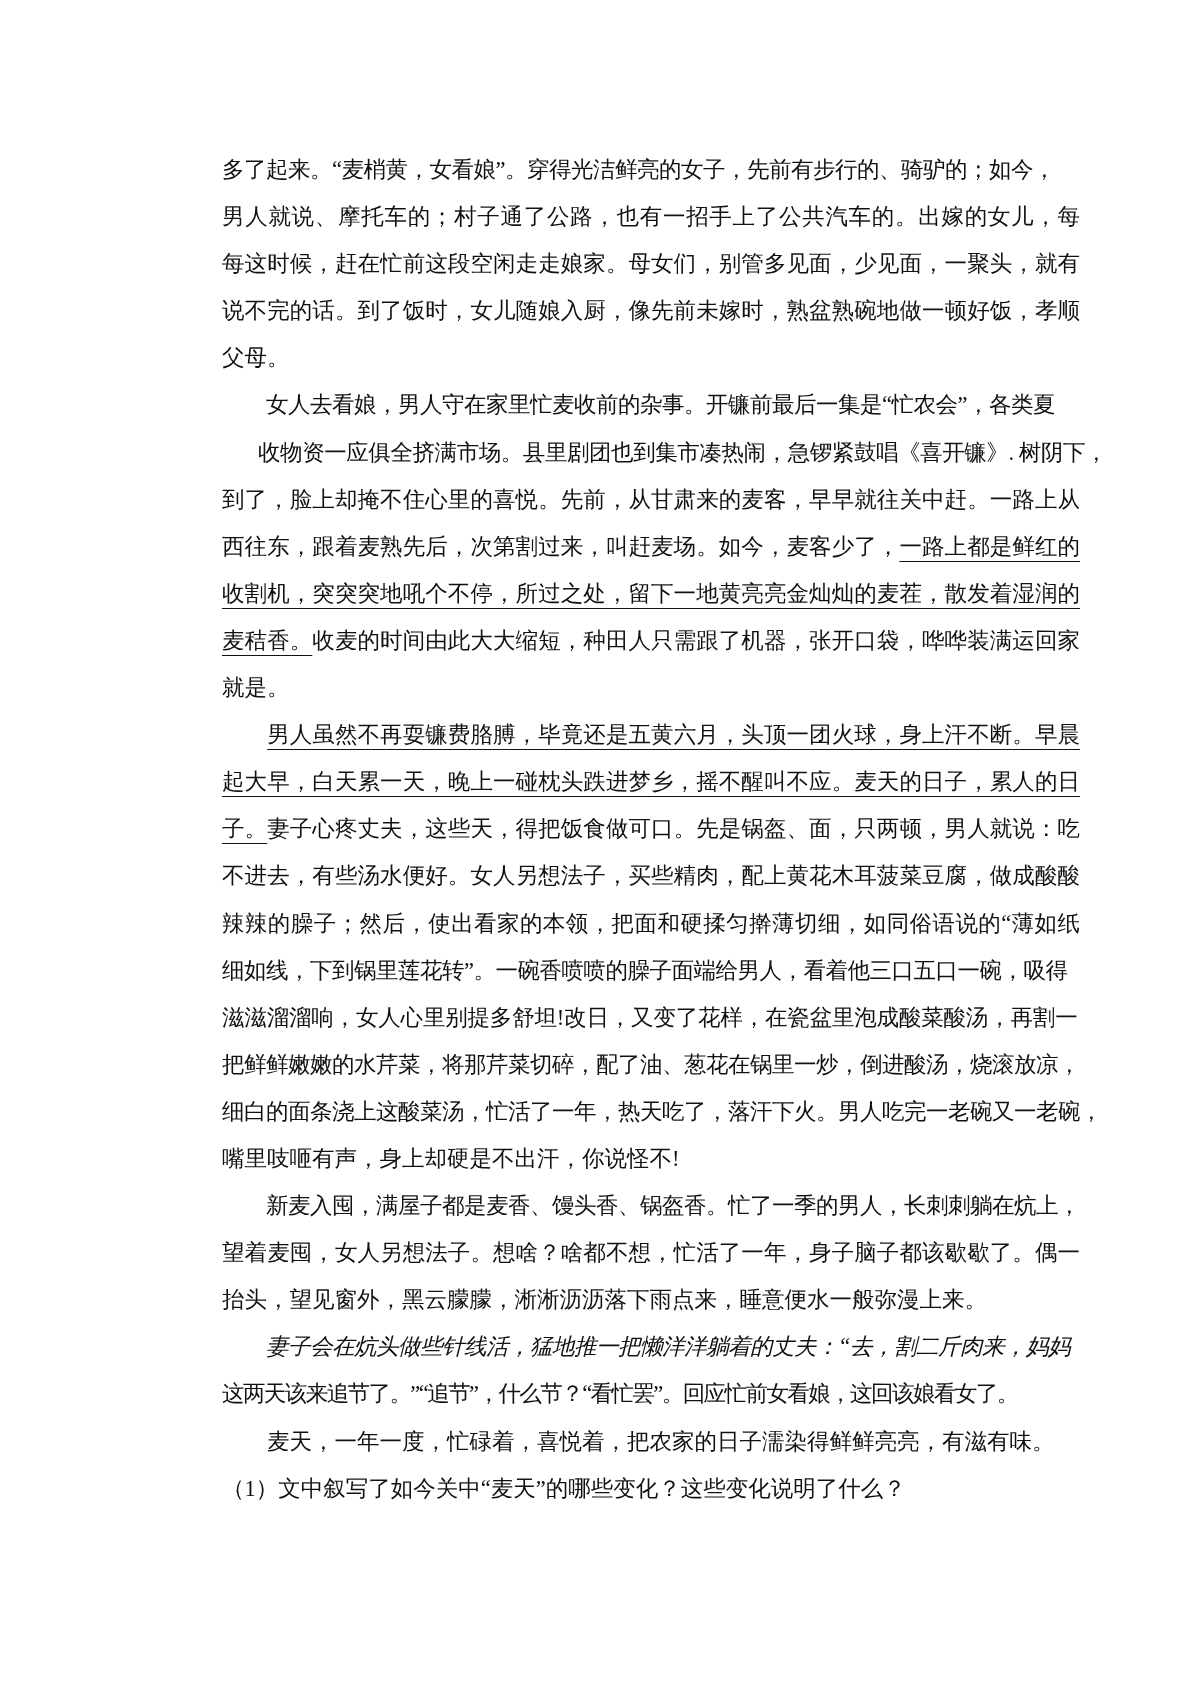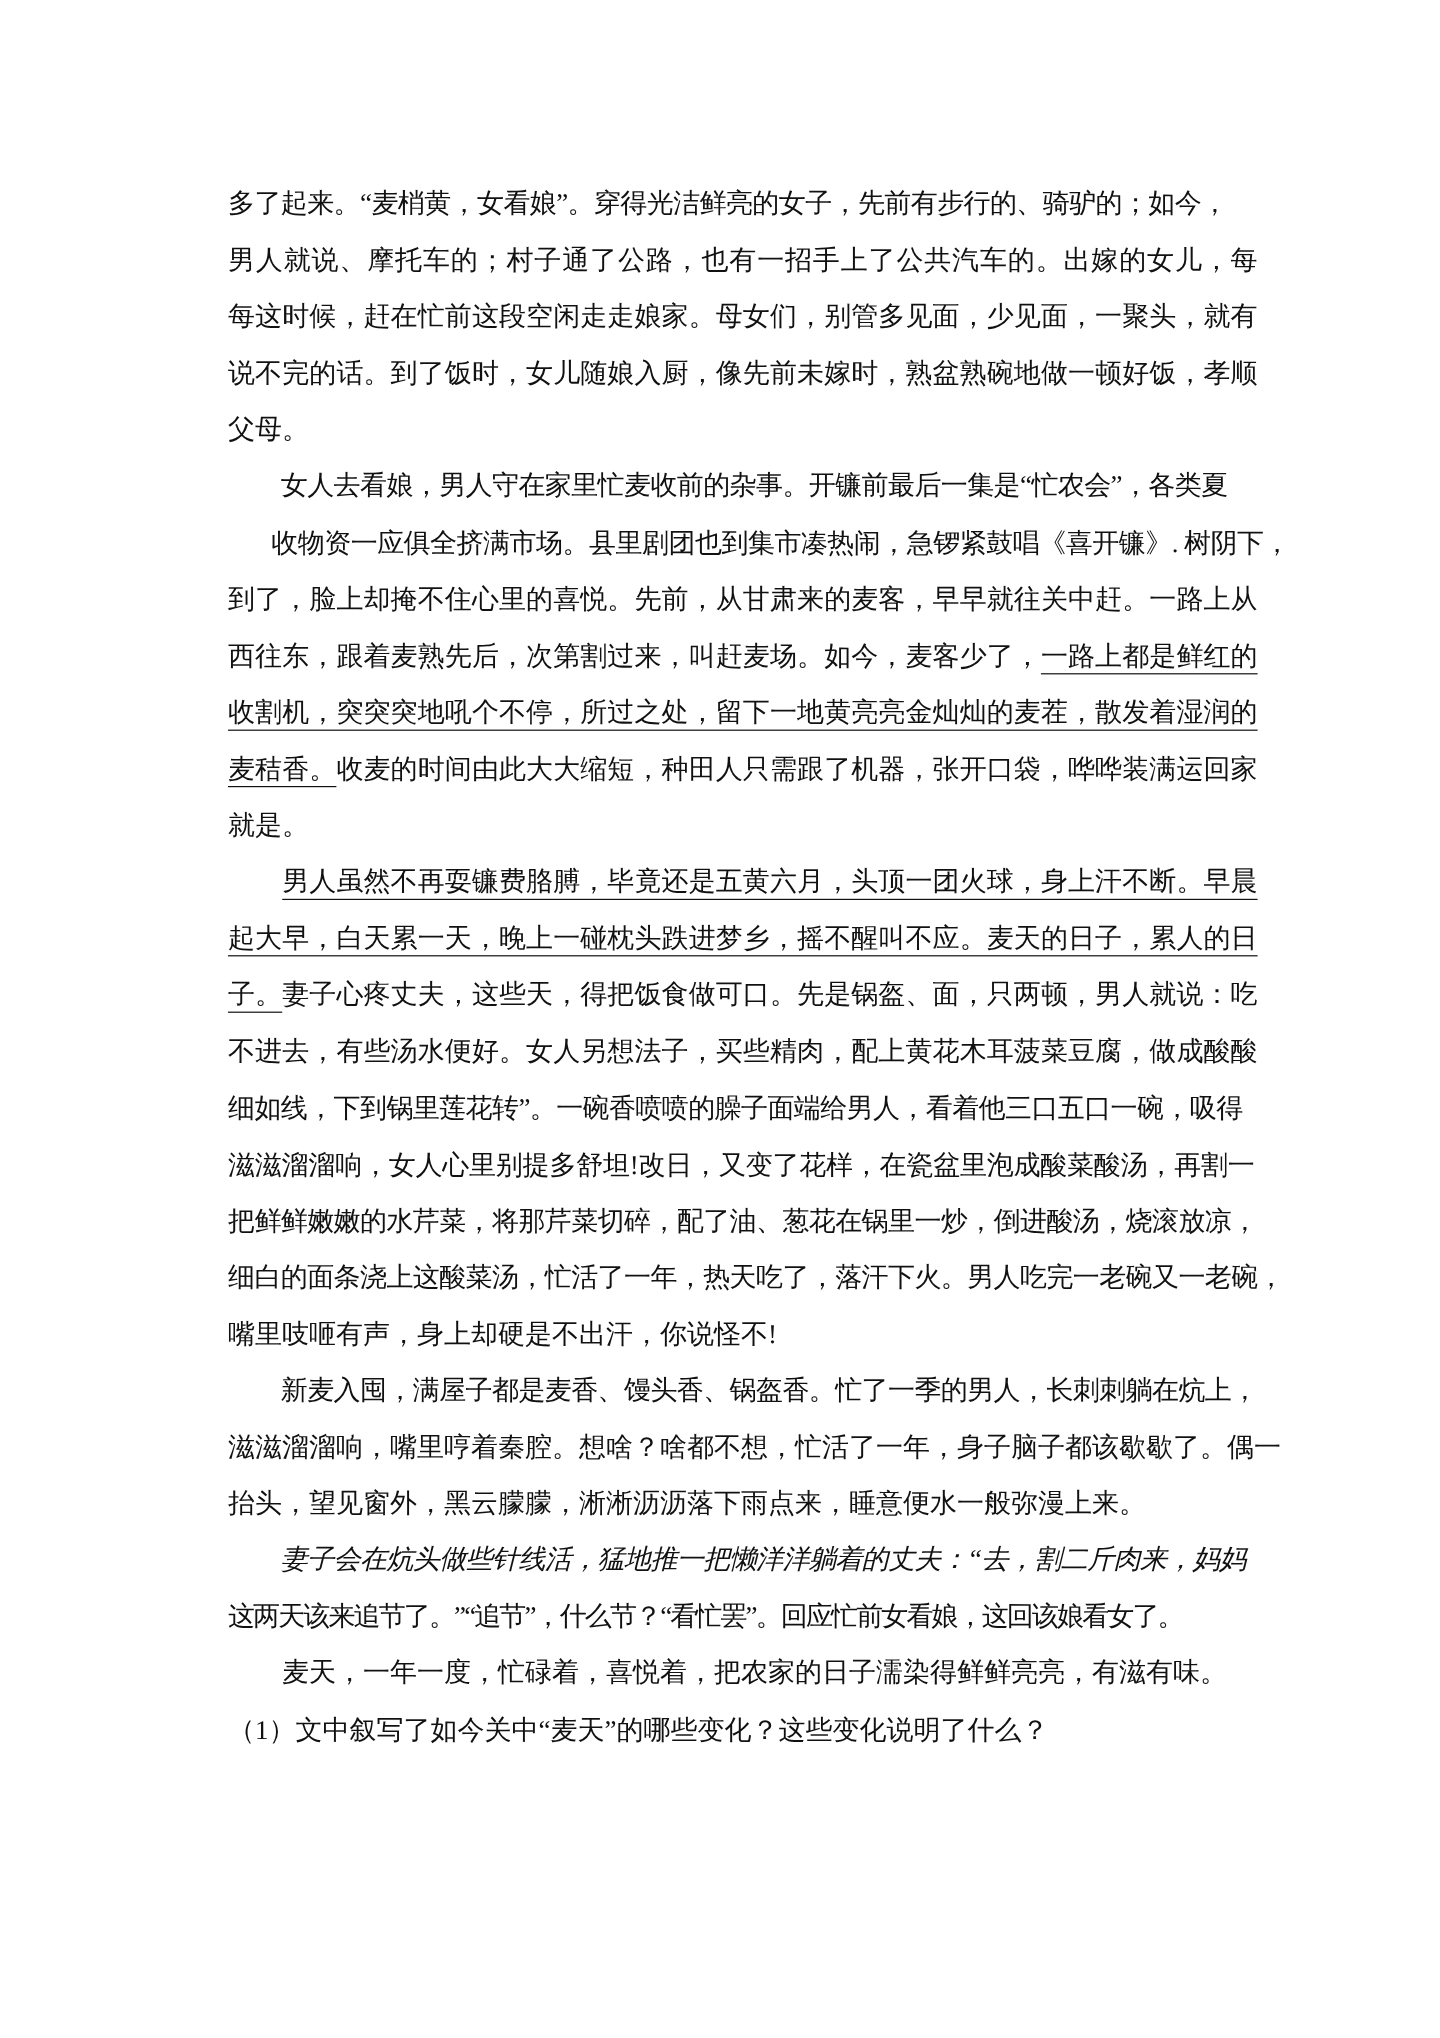--- a/index.html
+++ b/index.html
@@ -7,21 +7,21 @@
     position: relative;
     width: 1200px;
     height: 1698px;
     background: #ffffff;
     overflow: hidden;
     font-family: "Liberation Serif", "DejaVu Serif", serif;
     color: #111111;
   }
   .text-block {
     position: absolute;
-    left: 190px;
+    left: 222px;
     top: 146px;
     width: 858px;
   }
   .line {
     height: 47.1px;
     line-height: 47.1px;
     font-size: 22.5px;
     white-space: pre;
     text-align: justify;
     text-justify: inter-character;
@@ -53,26 +53,27 @@
       <div class="line nojust" style="letter-spacing: -0.43px; margin-left: 36px;"><span class="seg">收物资一应俱全挤满市场。县里剧团也到集市凑热闹，急锣紧鼓唱《喜开镰》. 树阴下，</span></div>
       <div class="line just"><span class="seg">到了，脸上却掩不住心里的喜悦。先前，从甘肃来的麦客，早早就往关中赶。一路上从</span></div>
       <div class="line just"><span class="seg">西往东，跟着麦熟先后，次第割过来，叫赶麦场。如今，麦客少了，</span><span class="seg u">一路上都是鲜红的</span></div>
       <div class="line just"><span class="seg u">收割机，突突突地吼个不停，所过之处，留下一地黄亮亮金灿灿的麦茬，散发着湿润的</span></div>
       <div class="line just"><span class="seg u">麦秸香。</span><span class="seg">收麦的时间由此大大缩短，种田人只需跟了机器，张开口袋，哗哗装满运回家</span></div>
       <div class="line nojust"><span class="seg">就是。</span></div>
       <div class="line just"><span class="seg">　　</span><span class="seg u">男人虽然不再耍镰费胳膊，毕竟还是五黄六月，头顶一团火球，身上汗不断。早晨</span></div>
       <div class="line just"><span class="seg u">起大早，白天累一天，晚上一碰枕头跌进梦乡，摇不醒叫不应。麦天的日子，累人的日</span></div>
       <div class="line just"><span class="seg u">子。</span><span class="seg">妻子心疼丈夫，这些天，得把饭食做可口。先是锅盔、面，只两顿，男人就说：吃</span></div>
       <div class="line just"><span class="seg">不进去，有些汤水便好。女人另想法子，买些精肉，配上黄花木耳菠菜豆腐，做成酸酸</span></div>
+      <div class="line just"><span class="seg">辣辣的臊子；然后，使出看家的本领，把面和硬揉匀擀薄切细，如同俗语说的“薄如纸</span></div>
       <div class="line nojust" style="letter-spacing: -0.5px;"><span class="seg">细如线，下到锅里莲花转”。一碗香喷喷的臊子面端给男人，看着他三口五口一碗，吸得</span></div>
       <div class="line nojust" style="letter-spacing: -0.18px;"><span class="seg">滋滋溜溜响，女人心里别提多舒坦!改日，又变了花样，在瓷盆里泡成酸菜酸汤，再割一</span></div>
       <div class="line nojust" style="letter-spacing: -0.5px;"><span class="seg">把鲜鲜嫩嫩的水芹菜，将那芹菜切碎，配了油、葱花在锅里一炒，倒进酸汤，烧滚放凉，</span></div>
       <div class="line nojust" style="letter-spacing: -0.5px;"><span class="seg">细白的面条浇上这酸菜汤，忙活了一年，热天吃了，落汗下火。男人吃完一老碗又一老碗，</span></div>
       <div class="line nojust"><span class="seg">嘴里吱咂有声，身上却硬是不出汗，你说怪不!</span></div>
       <div class="line nojust" style="letter-spacing: -0.5px;"><span class="seg">　　新麦入囤，满屋子都是麦香、馒头香、锅盔香。忙了一季的男人，长刺刺躺在炕上，</span></div>
-      <div class="line just"><span class="seg">滋滋溜溜响，嘴里哼着秦腔。想啥？啥都不想，忙活了一年，身子脑子都该歇歇了。偶一</span></div>
+      <div class="line just"><span class="seg">望着麦囤，女人另想法子。想啥？啥都不想，忙活了一年，身子脑子都该歇歇了。偶一</span></div>
       <div class="line nojust"><span class="seg">抬头，望见窗外，黑云朦朦，淅淅沥沥落下雨点来，睡意便水一般弥漫上来。</span></div>
       <div class="line nojust" style="letter-spacing: -0.5px; font-style: italic;"><span class="seg">　　妻子会在炕头做些针线活，猛地推一把懒洋洋躺着的丈夫：“去，割二斤肉来，妈妈</span></div>
       <div class="line nojust" style="letter-spacing: -1.57px;"><span class="seg">这两天该来追节了。”“追节”，什么节？“看忙罢”。回应忙前女看娘，这回该娘看女了。</span></div>
       <div class="line nojust"><span class="seg">　　麦天，一年一度，忙碌着，喜悦着，把农家的日子濡染得鲜鲜亮亮，有滋有味。</span></div>
       <div class="line nojust"><span class="seg">（1）文中叙写了如今关中“麦天”的哪些变化？这些变化说明了什么？</span></div>
     </div>
 </div>
 
 </body></html>

